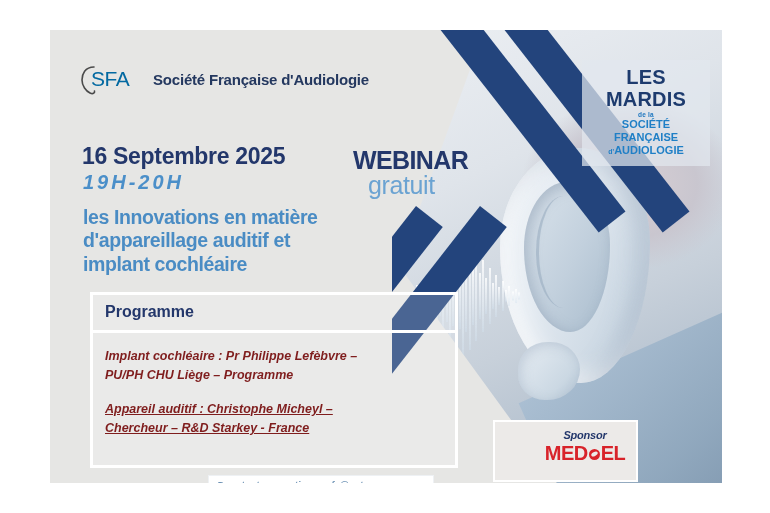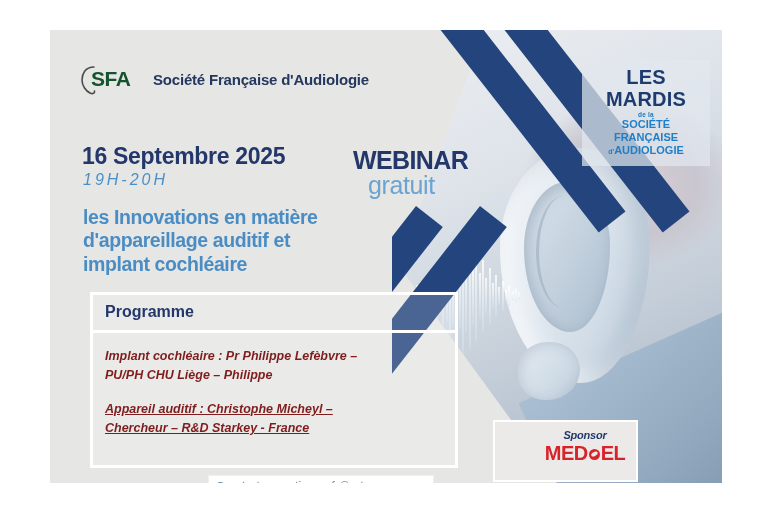--- a/index.html
+++ b/index.html
@@ -132,34 +132,34 @@
   .mardis .m5 .small { font-size: 7px; }
 
   
   .content { position: absolute; left: 0; top: 0; width: 420px; height: 453px; }
 
   .brand { position: absolute; left: 28px; top: 34px; display: flex; align-items: center; gap: 7px; }
   .brand-mark { position: relative; width: 68px; height: 30px; }
   .brand-mark svg { position: absolute; left: 0; top: -3px; }
   .brand-sfa {
     position: absolute; left: 13px; top: 3px;
-    font-size: 21px; font-weight: 700; letter-spacing: -0.5px;
-    color: #14532d;
+    font-size: 21px; font-weight: 400; letter-spacing: -0.5px;
+    color: #0369a1;
   }
   .brand-text {
     font-size: 15px; font-weight: 700; color: #24385f; letter-spacing: -0.2px;
   }
 
   .date-line {
     position: absolute; left: 32px; top: 113px;
     font-size: 23px; font-weight: 700; color: #23376b; letter-spacing: -0.3px;
   }
   .time-line {
     position: absolute; left: 33px; top: 141px;
-    font-size: 16px; font-weight: 400; font-style: italic;
+    font-size: 20px; font-weight: 700; font-style: italic;
     color: #4b8fc9; letter-spacing: 3px;
   }
   .webinar {
     position: absolute; left: 303px; top: 116px;
     font-size: 25px; font-weight: 700; color: #23376b; letter-spacing: -0.6px;
   }
   .gratuit {
     position: absolute; left: 318px; top: 141px;
     font-size: 25px; color: #6ba3d2; letter-spacing: -0.4px;
   }
@@ -319,21 +319,21 @@
       <div>les Innovations en matière</div>
       <div>d'appareillage auditif et</div>
       <div>implant cochléaire</div>
     </div>
 
     <div class="programme">
       <div class="programme-head">Programme</div>
       <div class="programme-body">
         <div class="prog-item">
           <div>Implant cochléaire : Pr Philippe Lefèbvre –</div>
-          <div>PU/PH CHU Liège – Philippe</div>
+          <div>PU/PH CHU Liège – Programme</div>
         </div>
         <div class="prog-item">
           <div>Appareil auditif : Christophe Micheyl –</div>
           <div>Chercheur – R&amp;D Starkey - France</div>
         </div>
       </div>
     </div>
 
     <div class="contact">Pour toutes questions : sfa@ant-congres.com</div>
   </div>

